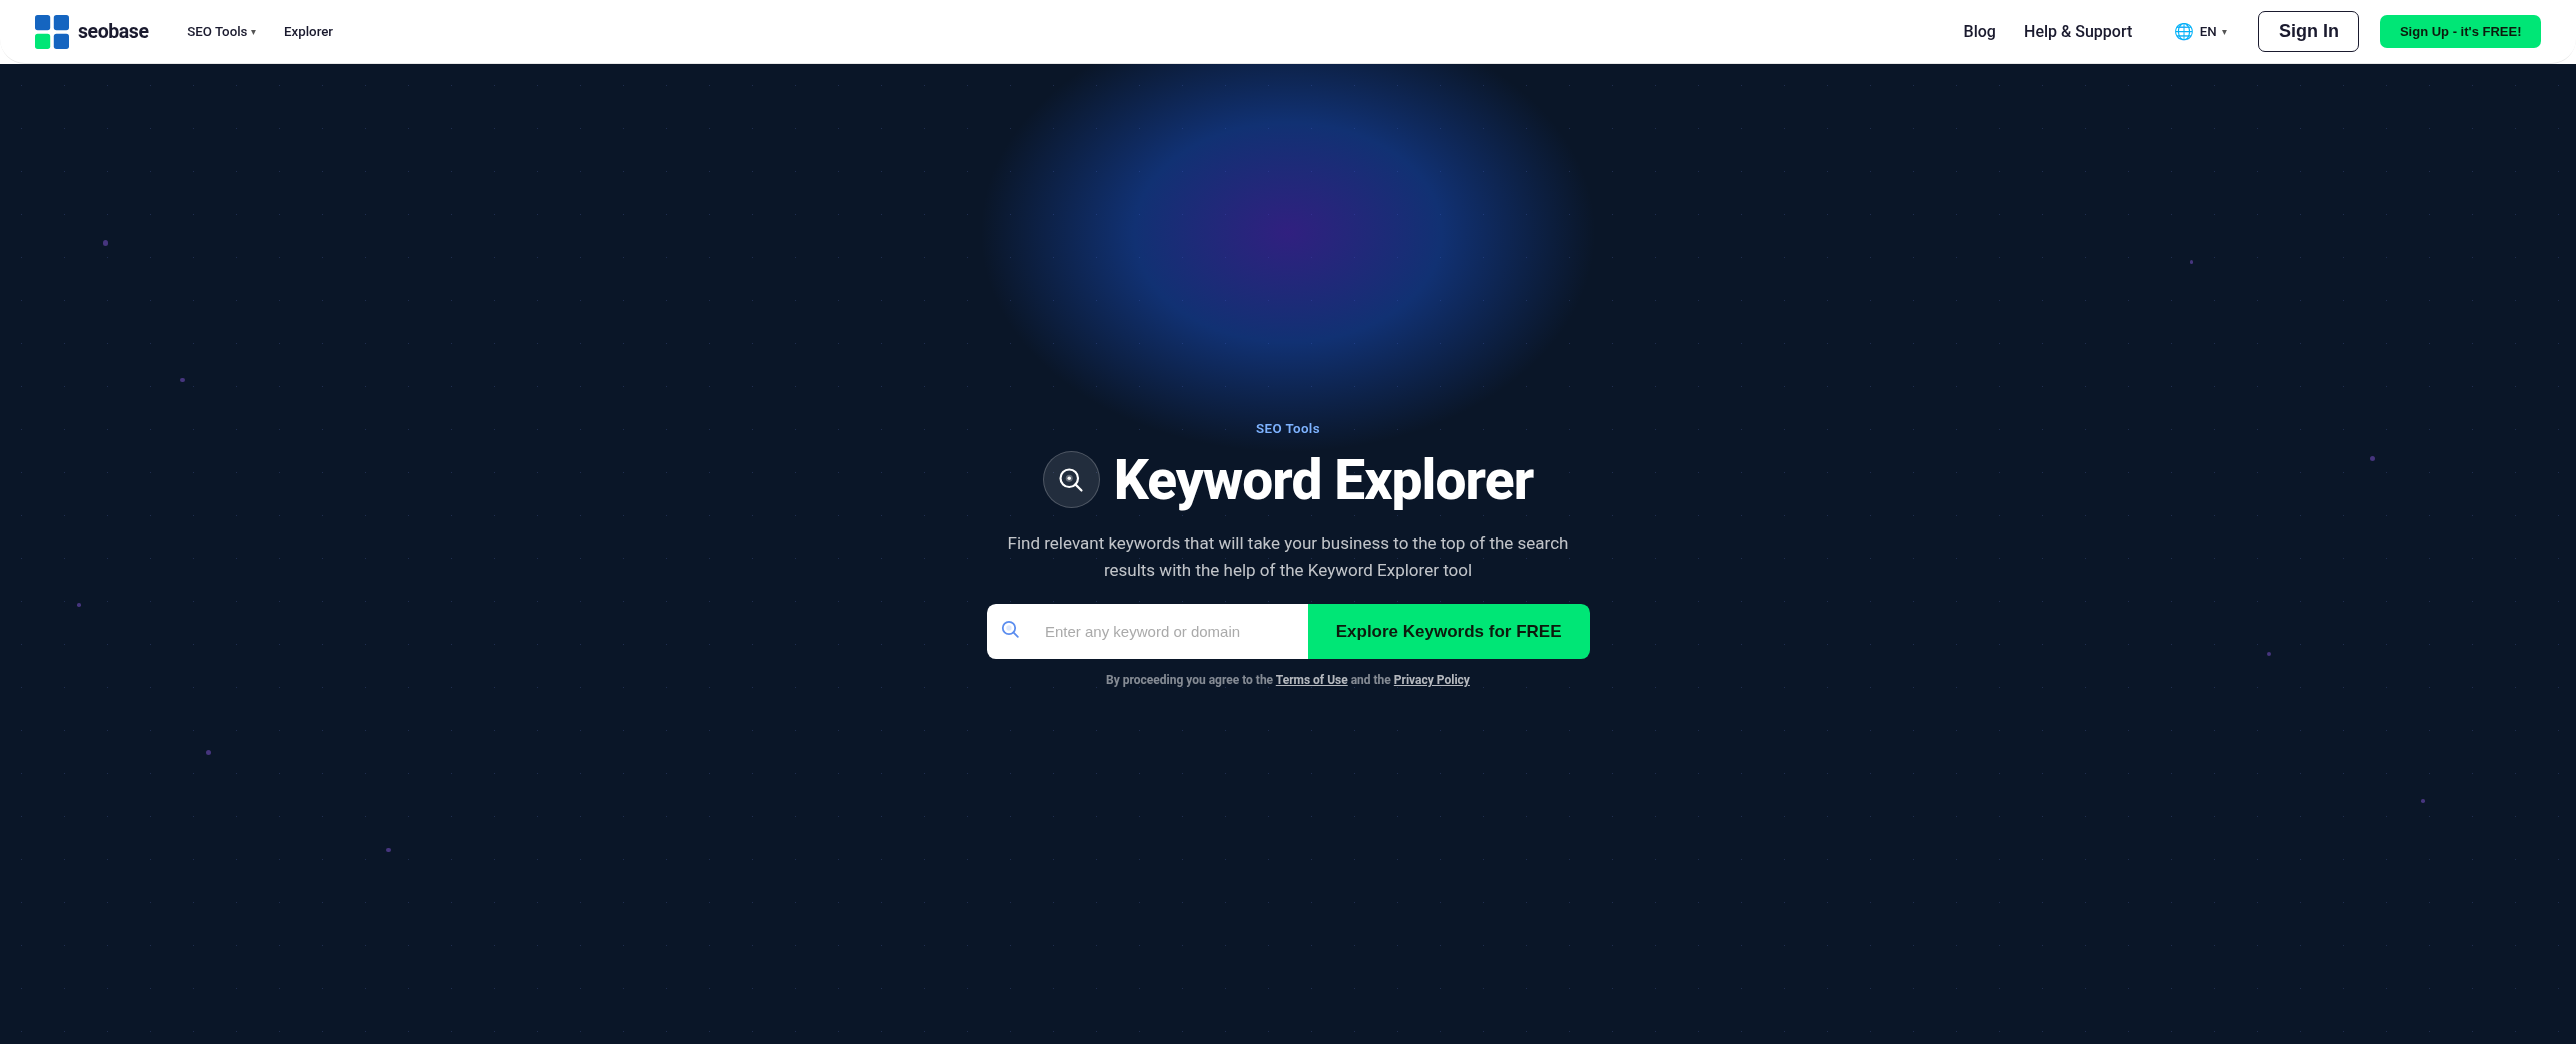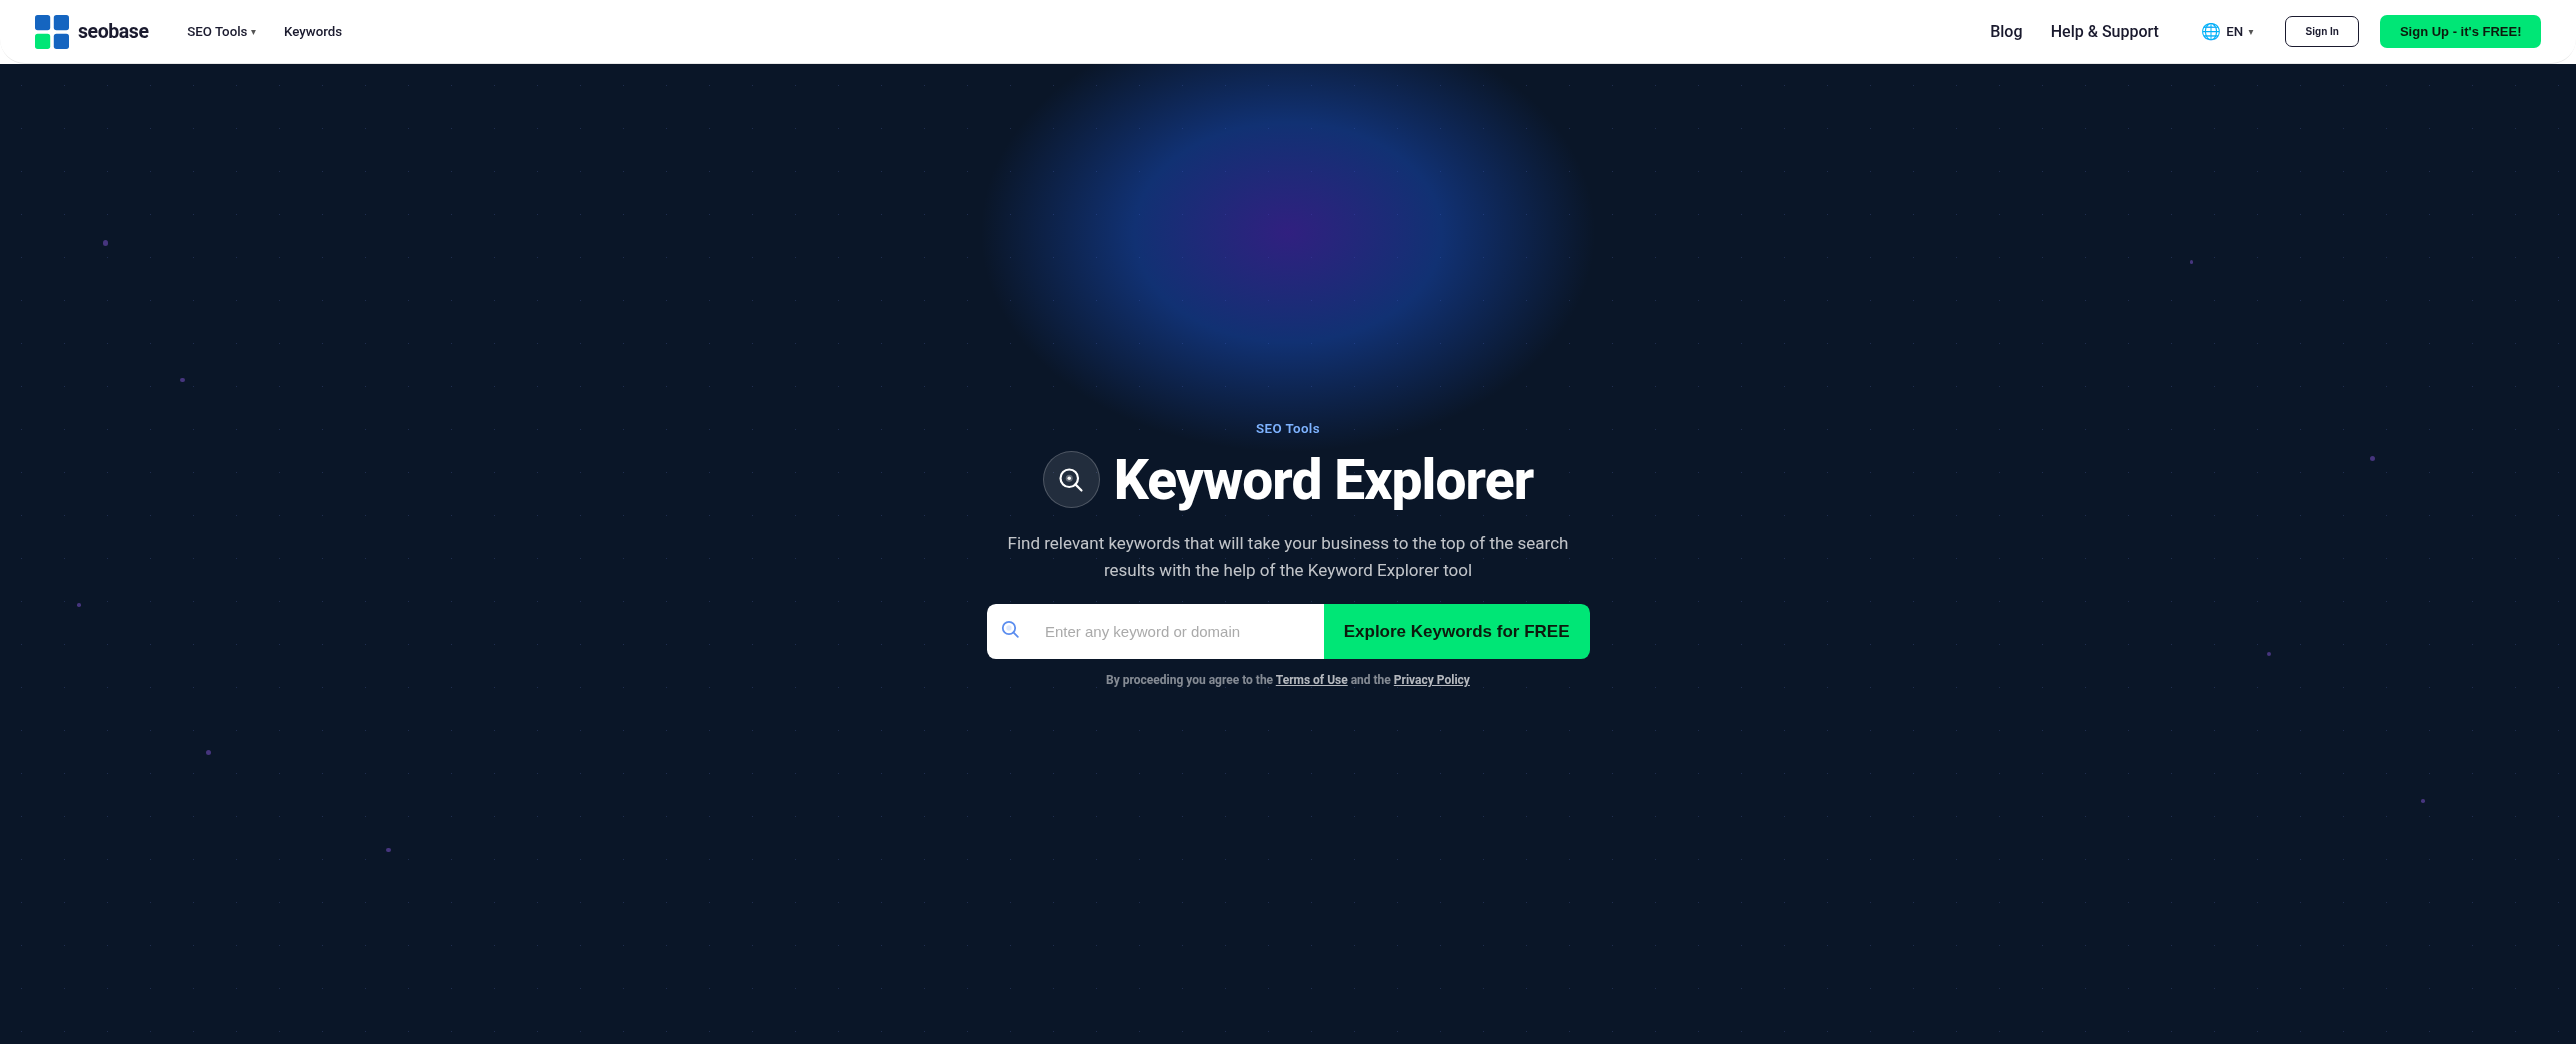--- a/index.html
+++ b/index.html
@@ -109,21 +109,21 @@
       border-radius: 5.3px;
     }
 
     .globe-icon {
       font-size: 16px;
       color: #555;
     }
 
     .sign-in-btn {
       padding: 8.9px 19.5px;
-      font-size: 10px;
+      font-size: 18px;
       font-weight: 600;
       color: #1a1a2e;
       border: 1.8px solid #1a1a2e;
       border-radius: 7px;
       background: transparent;
       cursor: pointer;
       transition: background 0.2s;
     }
 
     .signup-btn {
@@ -263,21 +263,21 @@
       width: 100%;
       background: transparent;
     }
 
     .search-input::placeholder {
       color: #aaa;
     }
 
     .explore-btn {
       height: 55px;
-      padding: 0 20px;
+      padding: 0 28px;
       font-size: 17px;
       font-weight: 800;
       color: #0d1a0d;
       background: #00e676;
       border: none;
       border-radius: 0 8.9px 8.9px 0;
       cursor: pointer;
       white-space: nowrap;
       transition: background 0.2s;
     }
@@ -318,21 +318,21 @@
       </svg>
       <span class="logo-text">seobase</span>
     </a>
 
     <div class="nav-links">
       <div class="nav-item">
         <span>SEO Tools</span>
         <span class="chevron-down">▾</span>
       </div>
       <div class="nav-item">
-        <span>Keywords</span>
+        <span>Explorer</span>
       </div>
     </div>
   </div>
 
   <div class="navbar-right">
     <div class="nav-right-links">
       <div class="nav-right-item">
         <span>Blog</span>
       </div>
       <div class="nav-right-item">

